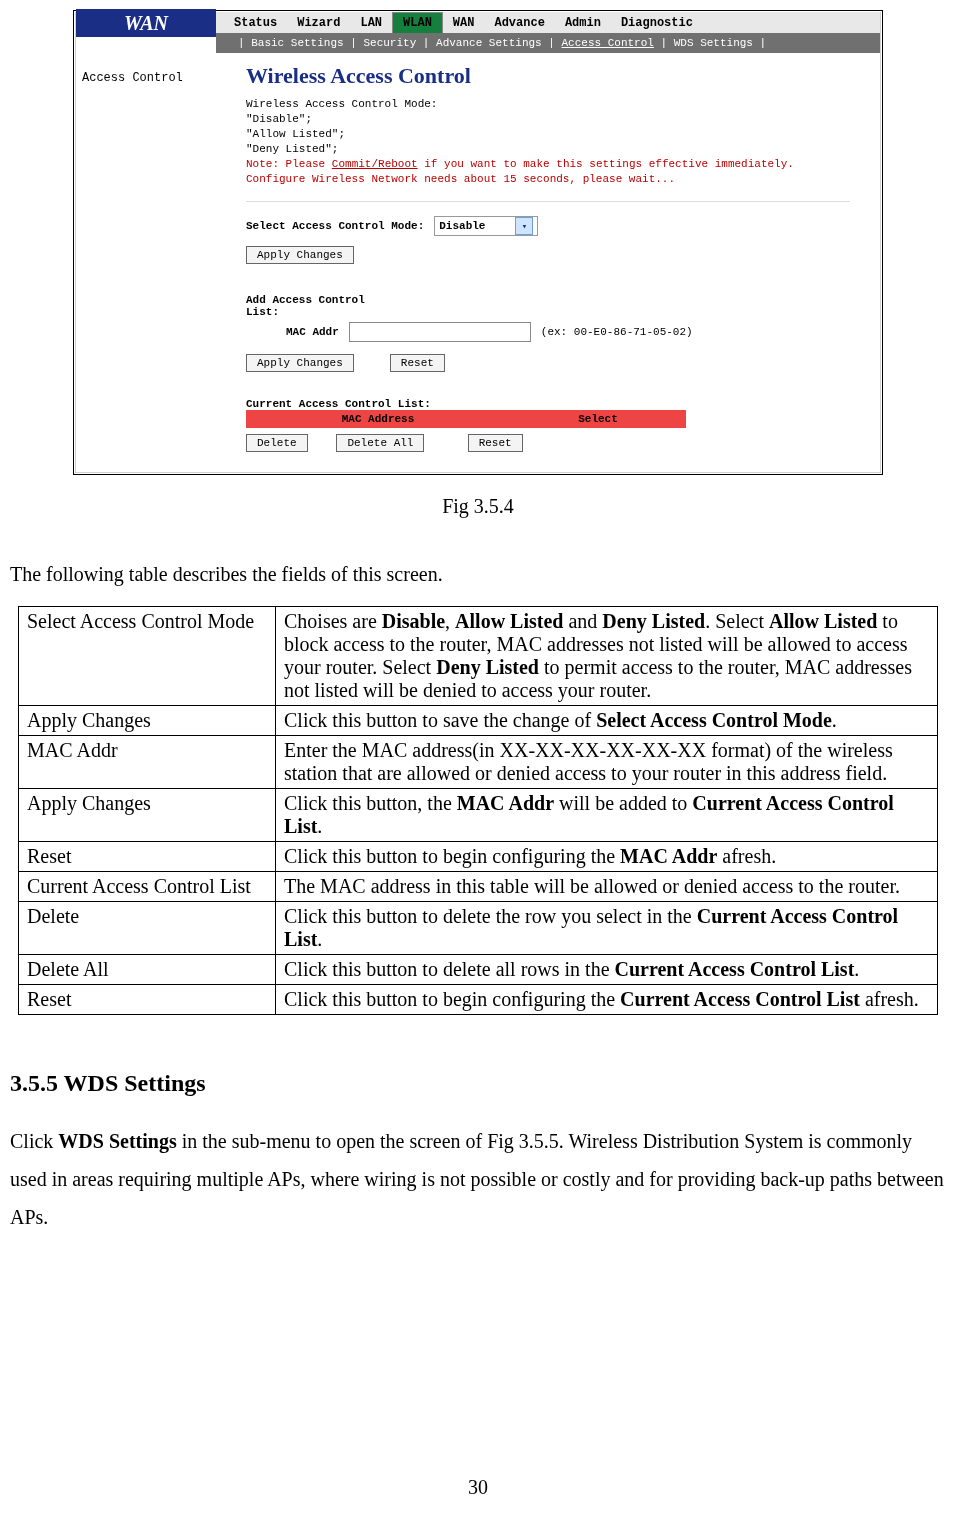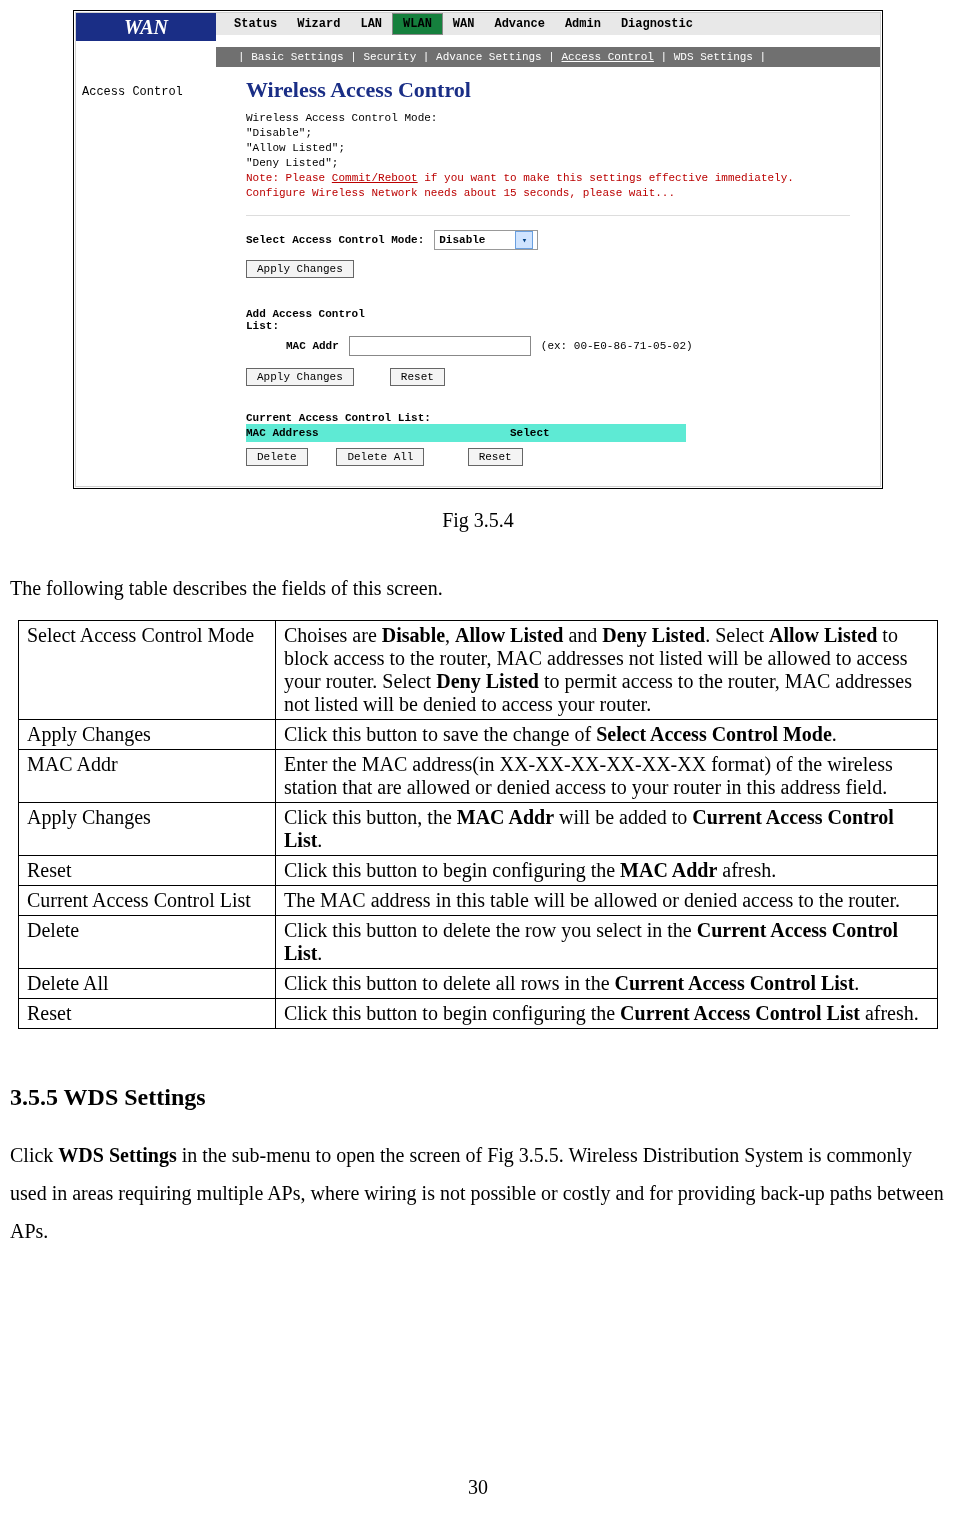--- a/index.html
+++ b/index.html
@@ -27,22 +27,22 @@
     font-family: "Courier New", monospace;
     font-size: 12px;
     color: #000;
     border: 1px solid #d0d0d0;
     width: 806px;
     box-sizing: border-box;
     position: relative;
   }
   .topbar {
     display: flex;
-    align-items: flex-start;
-    height: 34px;
+    align-items: center;
+    height: 20px;
   }
   .topbar-brand {
     width: 140px;
     background: #1a2e86;
     color: #fff;
     font-family: Georgia, serif;
     font-style: italic;
     font-weight: bold;
     font-size: 20px;
     text-align: center;
@@ -161,21 +161,22 @@
     display: inline-block;
   }
   .list-table {
     display: flex;
     width: 440px;
     font-size: 11px;
     font-family: "Courier New", monospace;
     font-weight: bold;
   }
   .list-table div {
-    background: #5eead4;
+    background: #ef4444;
+    text-align: center;
     padding: 3px 0;
   }
   .list-table div:first-child { width: 60%; }
   .list-table div:last-child { width: 40%; }
 
   .fig-caption {
     text-align: center;
     font-size: 20px;
     margin: 20px 0 45px 0;
   }

